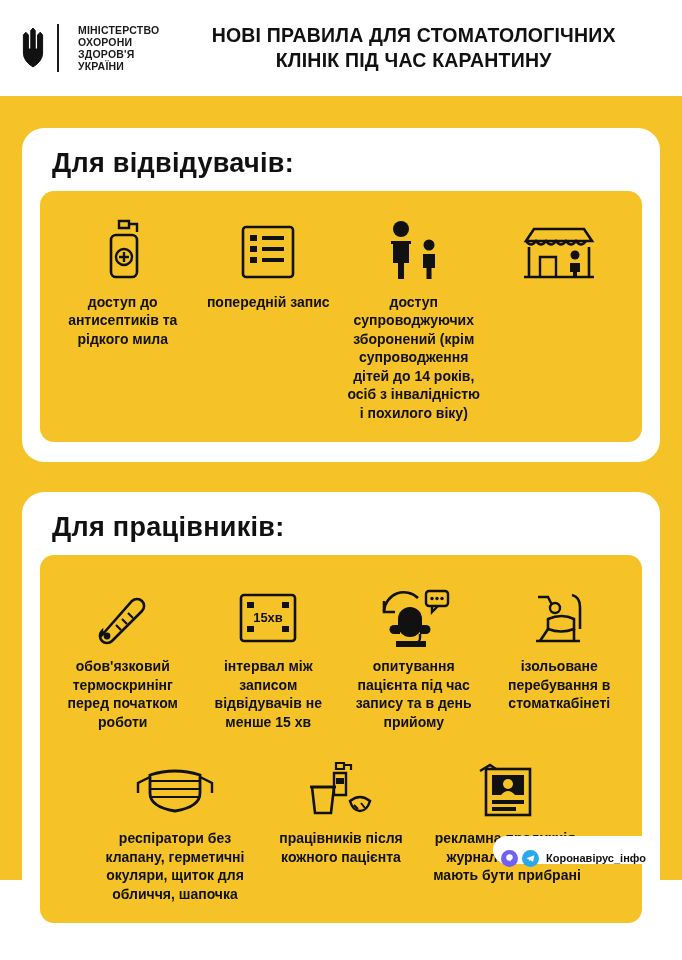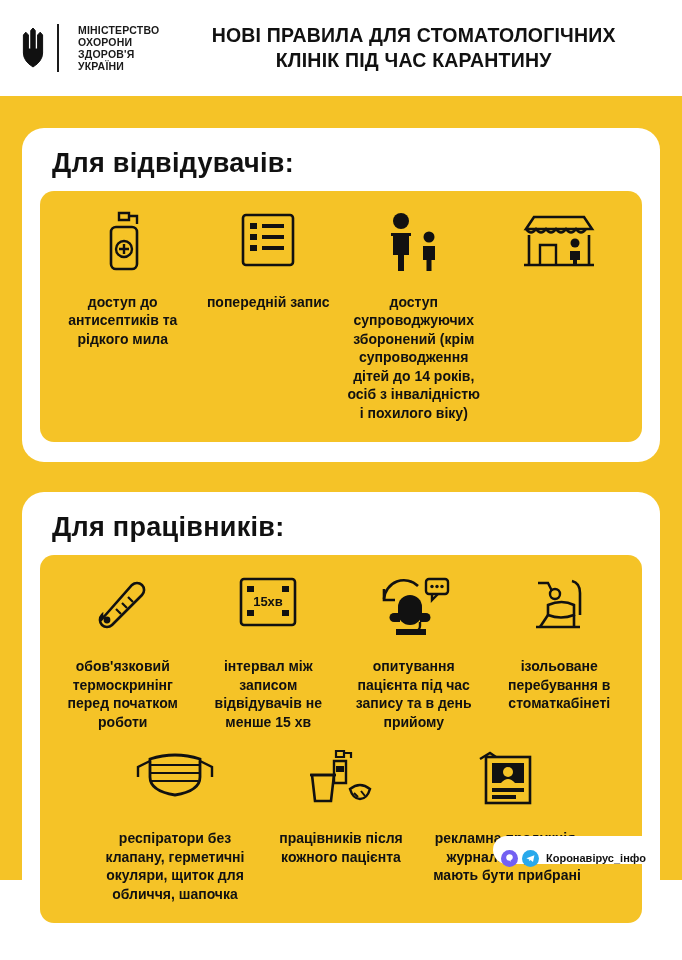--- a/index.html
+++ b/index.html
@@ -100,20 +100,21 @@
     flex: 1 1 0;
     max-width: 172px;
     display: flex;
     flex-direction: column;
     align-items: center;
     padding: 0 6px;
   }
   .cell-icon {
     height: 74px;
     display: flex;
+    align-items: flex-end;
     justify-content: center;
     margin-bottom: 10px;
   }
   .cell-label {
     font-size: 14px;
     font-weight: bold;
     line-height: 1.32;
     text-align: center;
     color: #111111;
   }

